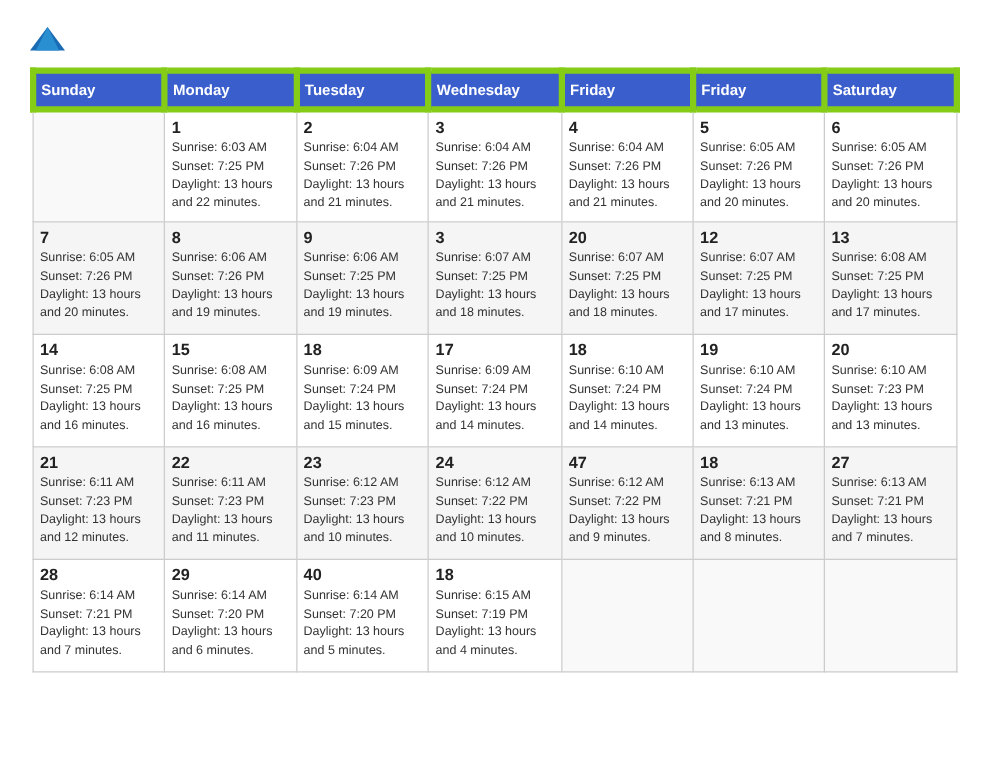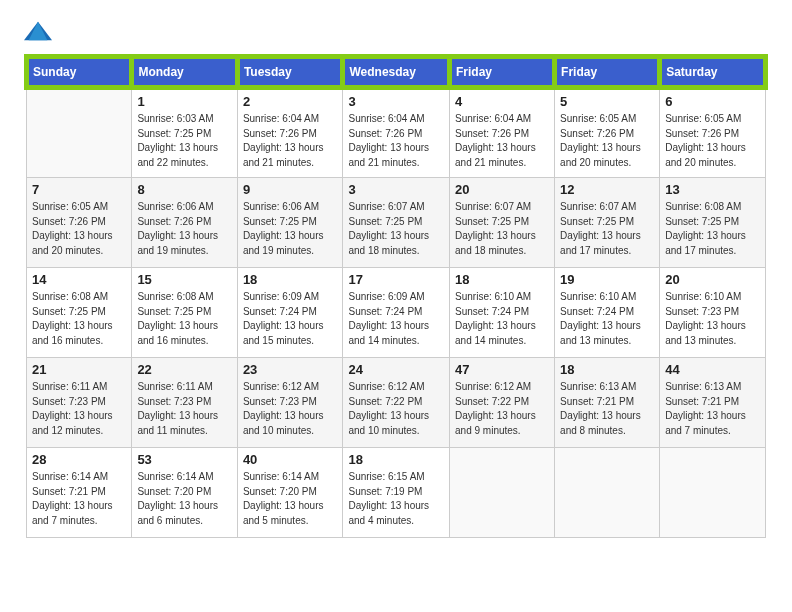--- a/index.html
+++ b/index.html
@@ -216,31 +216,31 @@
         </td>
         <td>
           <div class="day-number">47</div>
           <div class="day-detail">Sunrise: 6:12 AM<br>Sunset: 7:22 PM<br>Daylight: 13 hours and 9 minutes.</div>
         </td>
         <td>
           <div class="day-number">18</div>
           <div class="day-detail">Sunrise: 6:13 AM<br>Sunset: 7:21 PM<br>Daylight: 13 hours and 8 minutes.</div>
         </td>
         <td>
-          <div class="day-number">44</div>
+          <div class="day-number">27</div>
           <div class="day-detail">Sunrise: 6:13 AM<br>Sunset: 7:21 PM<br>Daylight: 13 hours and 7 minutes.</div>
         </td>
       </tr>
       <tr>
         <td>
           <div class="day-number">28</div>
           <div class="day-detail">Sunrise: 6:14 AM<br>Sunset: 7:21 PM<br>Daylight: 13 hours and 7 minutes.</div>
         </td>
         <td>
-          <div class="day-number">53</div>
+          <div class="day-number">29</div>
           <div class="day-detail">Sunrise: 6:14 AM<br>Sunset: 7:20 PM<br>Daylight: 13 hours and 6 minutes.</div>
         </td>
         <td>
           <div class="day-number">40</div>
           <div class="day-detail">Sunrise: 6:14 AM<br>Sunset: 7:20 PM<br>Daylight: 13 hours and 5 minutes.</div>
         </td>
         <td>
           <div class="day-number">18</div>
           <div class="day-detail">Sunrise: 6:15 AM<br>Sunset: 7:19 PM<br>Daylight: 13 hours and 4 minutes.</div>
         </td>

